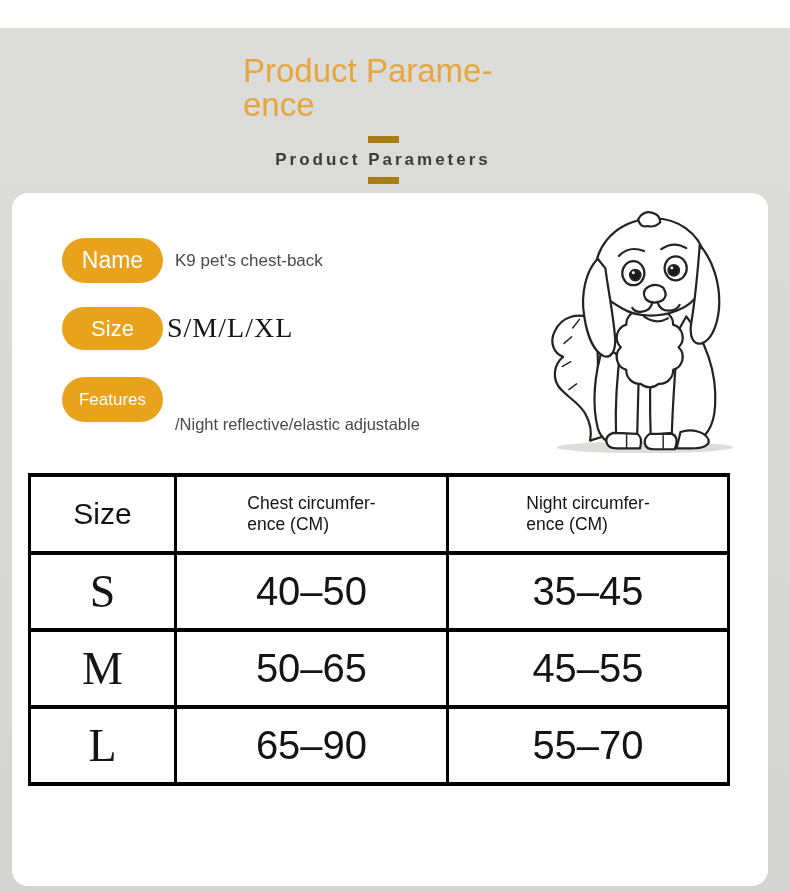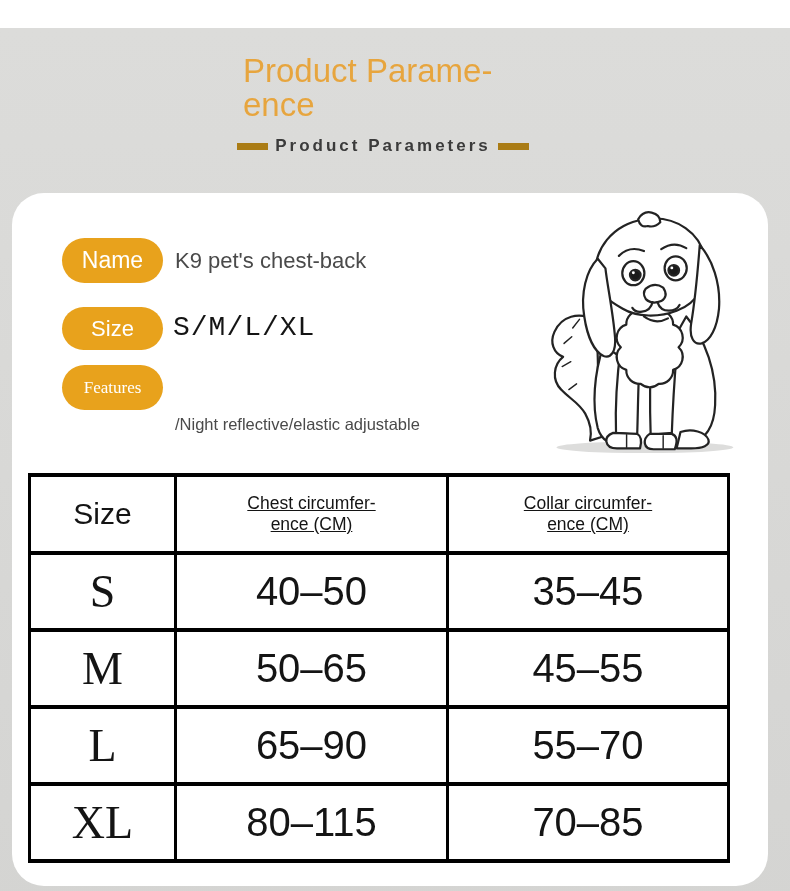--- a/index.html
+++ b/index.html
@@ -26,20 +26,21 @@
   }
   .subtitle-row {
     position: absolute;
     top: 108px;
     left: 0;
     width: 766px; 
     display: flex;
     align-items: center;
     justify-content: center;
     gap: 7px;
+    flex-direction: column;
   }
   .subtitle-dash {
     width: 31px;
     height: 7px;
     background: #aa7c15;
   }
   .subtitle-text {
     color: #3b3b3b;
     font-size: 17px;
     font-weight: 700;
@@ -48,55 +49,55 @@
   }
 
   
   .card {
     position: absolute;
     left: 12px;
     top: 165px;
     width: 756px;
     height: 693px;
     background: #ffffff;
-    border-radius: 32px;
+    border-radius: 16px;
   }
 
   
   .pill {
     position: absolute;
     left: 50px;
     width: 101px;
     height: 45px;
     border-radius: 23px;
     background: #e8a21c;
     color: #ffffff;
     display: flex;
     align-items: center;
     justify-content: center;
     white-space: nowrap;
   }
   .pill-name     { top: 45px;  font-size: 23px; }
   .pill-size     { top: 114px; font-size: 22px; height: 43px; }
-  .pill-features { top: 172px; font-size: 17px; font-family: Liberation Serif, serif; }
+  .pill-features { top: 184px; font-size: 17px; }
 
   .field-value {
     position: absolute;
     color: #4a4a4a;
     white-space: nowrap;
   }
   .value-name {
     left: 163px; top: 45px; height: 45px;
     display: flex; align-items: center;
-    font-size: 22px;
+    font-size: 17px;
   }
   .value-size {
-    left: 161px; top: 112px; height: 45px;
+    left: 155px; top: 112px; height: 45px;
     display: flex; align-items: center;
-    font-family: Liberation Mono, monospace;
+    font-family: Liberation Serif, serif;
     font-size: 28px; color: #141414; letter-spacing: 1px;
   }
   .value-feature-1 { left: 165px; top: 188px; font-size: 16.5px; }
   .value-feature-2 { left: 163px; top: 222px; font-size: 16.5px; }
 
   
   .dog {
     position: absolute;
     left: 530px;
     top: 8px;
@@ -132,23 +133,22 @@
   .th-size {
     font-size: 30px;
     font-weight: 400;
   }
   .th-multi {
     font-size: 17.5px;
     font-weight: 400;
   }
   .th-multi .two-line {
     display: inline-block;
-    text-align: center;
+    text-align: left;
     line-height: 21px;
-    text-decoration: underline;
   }
   .cell-size {
     font-family: "Liberation Serif", serif;
     font-size: 46px;
     font-weight: 400;
   }
   .cell-range {
     font-family: Liberation Sans, sans-serif;
     font-size: 40px;
     font-weight: 400;
@@ -241,42 +241,37 @@
           <tr class="header-row">
         <th class="th-size">Size</th>
         <th class="th-multi">
           <span class="two-line">
             <span>Chest circumfer-</span><br>
             <span>ence (CM)</span>
           </span>
         </th>
         <th class="th-multi">
           <span class="two-line">
-            <span>Collar circumfer-</span><br>
+            <span>Night circumfer-</span><br>
             <span>ence (CM)</span>
           </span>
         </th>
       </tr>
       <tr class="data-row">
         <td class="cell-size">S</td>
         <td class="cell-range">40–50</td>
         <td class="cell-range">35–45</td>
       </tr>
       <tr class="data-row">
         <td class="cell-size">M</td>
         <td class="cell-range">50–65</td>
         <td class="cell-range">45–55</td>
       </tr>
       <tr class="data-row">
         <td class="cell-size">L</td>
         <td class="cell-range">65–90</td>
         <td class="cell-range">55–70</td>
       </tr>
-      <tr class="data-row">
-        <td class="cell-size">XL</td>
-        <td class="cell-range">80–115</td>
-        <td class="cell-range">70–85</td>
-      </tr>
     </tbody>
       </table>
 
   </div>
 </div>
 
 </body></html>

